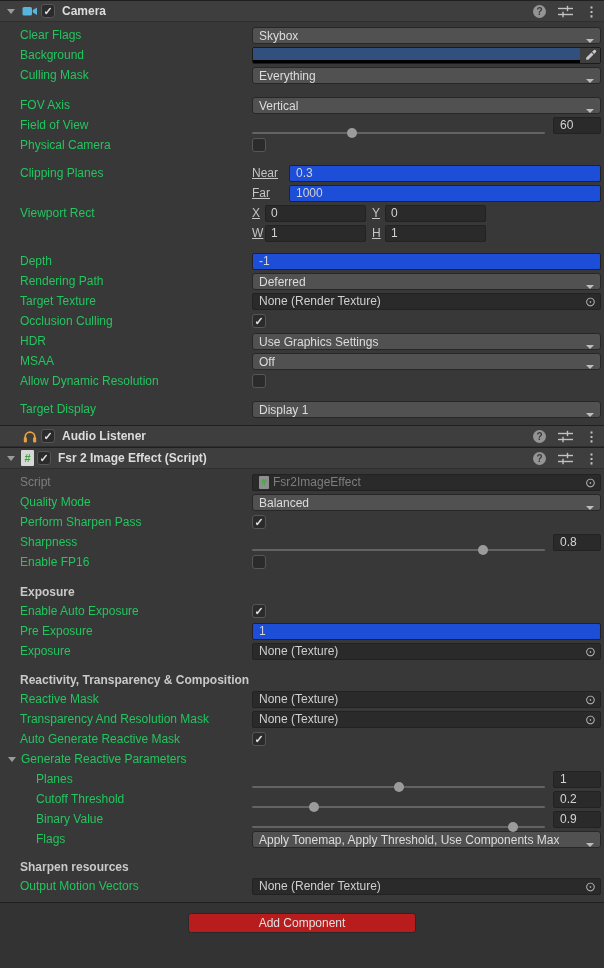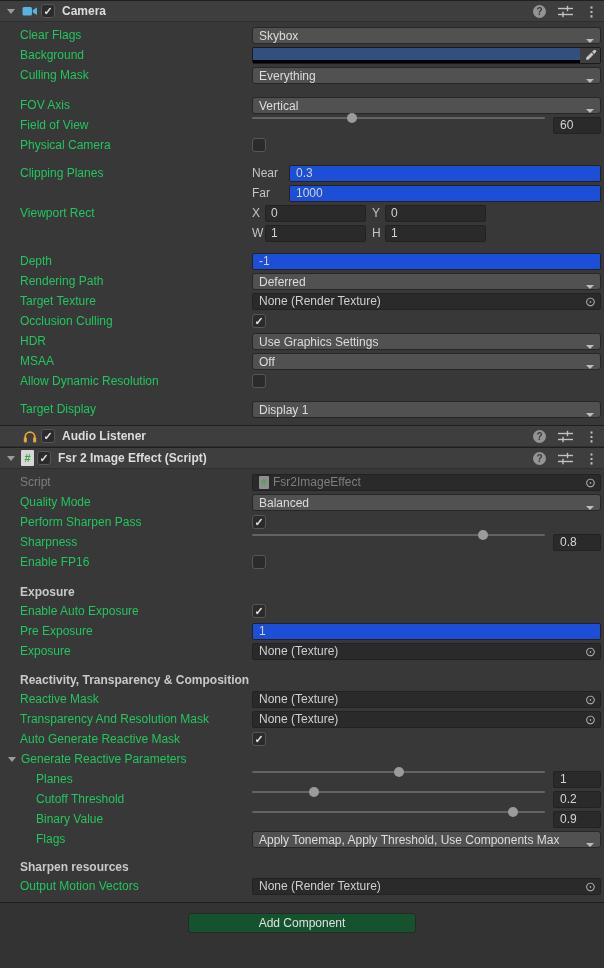--- a/index.html
+++ b/index.html
@@ -59,44 +59,44 @@
   .darr { width: 0; height: 0; border-left: 4px solid transparent; border-right: 4px solid transparent; border-top: 4px solid #bdbdbd; margin-left: auto; flex: none; }
 
   .tfield {
     flex: 1; height: 17px; background: #1d4ed8; border: 1px solid #222222; border-radius: 2px;
     display: flex; align-items: center; padding: 0 6px; color: #d4d4d4; min-width: 0; white-space: nowrap; overflow: hidden;
   }
   .objfield { flex: 1; height: 17px; background: #2a2a2a; border: 1px solid #222222; border-radius: 2px; display: flex; align-items: center; padding: 0 4px 0 6px; min-width: 0; }
   .obj-text { color: #cfcfcf; white-space: nowrap; overflow: hidden; }
   .picker { margin-left: auto; color: #b5b5b5; font-size: 13px; line-height: 1; flex: none; padding-left: 4px; }
 
-  .slider-wrap { flex: 1; display: flex; align-items: flex-start; min-width: 0; }
+  .slider-wrap { flex: 1; display: flex; align-items: flex-end; min-width: 0; }
   .track { position: relative; flex: 1; height: 2px; background: #636363; border-radius: 1px; margin-right: 8px; }
   .thumb { position: absolute; top: -4px; width: 10px; height: 10px; border-radius: 50%; background: #9b9b9b; }
   .numbox { width: 48px; flex: none; height: 17px; background: #2a2a2a; border: 1px solid #222222; border-radius: 2px; display: flex; align-items: center; padding: 0 6px; color: #d4d4d4; }
 
-  .kmini { flex: none; color: #c4c4c4; }
+  .kmini { flex: none; color: #c4c4c4; text-decoration: underline; }
   .k2 { width: 37px; }
   .kv { width: 13px; }
   .vfield { flex: none; width: 101px; height: 17px; background: #2a2a2a; border: 1px solid #222222; border-radius: 2px; display: flex; align-items: center; padding: 0 5px; color: #d4d4d4; margin-right: 6px; }
 
   .color-field { flex: 1; height: 17px; border: 1px solid #1b1b1b; border-radius: 2px; display: flex; overflow: hidden; }
   .swatch-col { flex: 1; display: flex; flex-direction: column; }
   .swatch { flex: 1; }
   .alpha-bar { height: 3px; background: #000; }
   .dropper { width: 20px; flex: none; background: #3f3f3f; display: flex; align-items: center; justify-content: center; }
 
   .page-icon { position: relative; background: #d8d8d8; border-radius: 1px; display: flex; align-items: center; justify-content: center; font-weight: bold; }
   .page-icon.hdr { width: 13px; height: 16px; font-size: 11px; }
   .page-icon.inl { width: 10px; height: 13px; font-size: 9px; background: #8f8f8f; margin-right: 4px; flex: none; }
 
   
   .footer { flex: 1; background: #333333; border-top: 1px solid #1f1f1f; display: flex; justify-content: center; align-items: flex-start; padding-top: 10px; }
   .add-btn {
-    width: 228px; height: 20px; background: #14532d; border: 1px solid #282828; border-radius: 3px;
+    width: 228px; height: 20px; background: #b91c1c; border: 1px solid #282828; border-radius: 3px;
     color: #e0e0e0; font-family: "Liberation Sans", sans-serif; font-size: 12px; text-align: center;
   }
 </style>
 </head>
 <body>
 
 <div id="inspector">
   <div id="components">
       <div class="comp-header">
         <span class="fold-slot">

